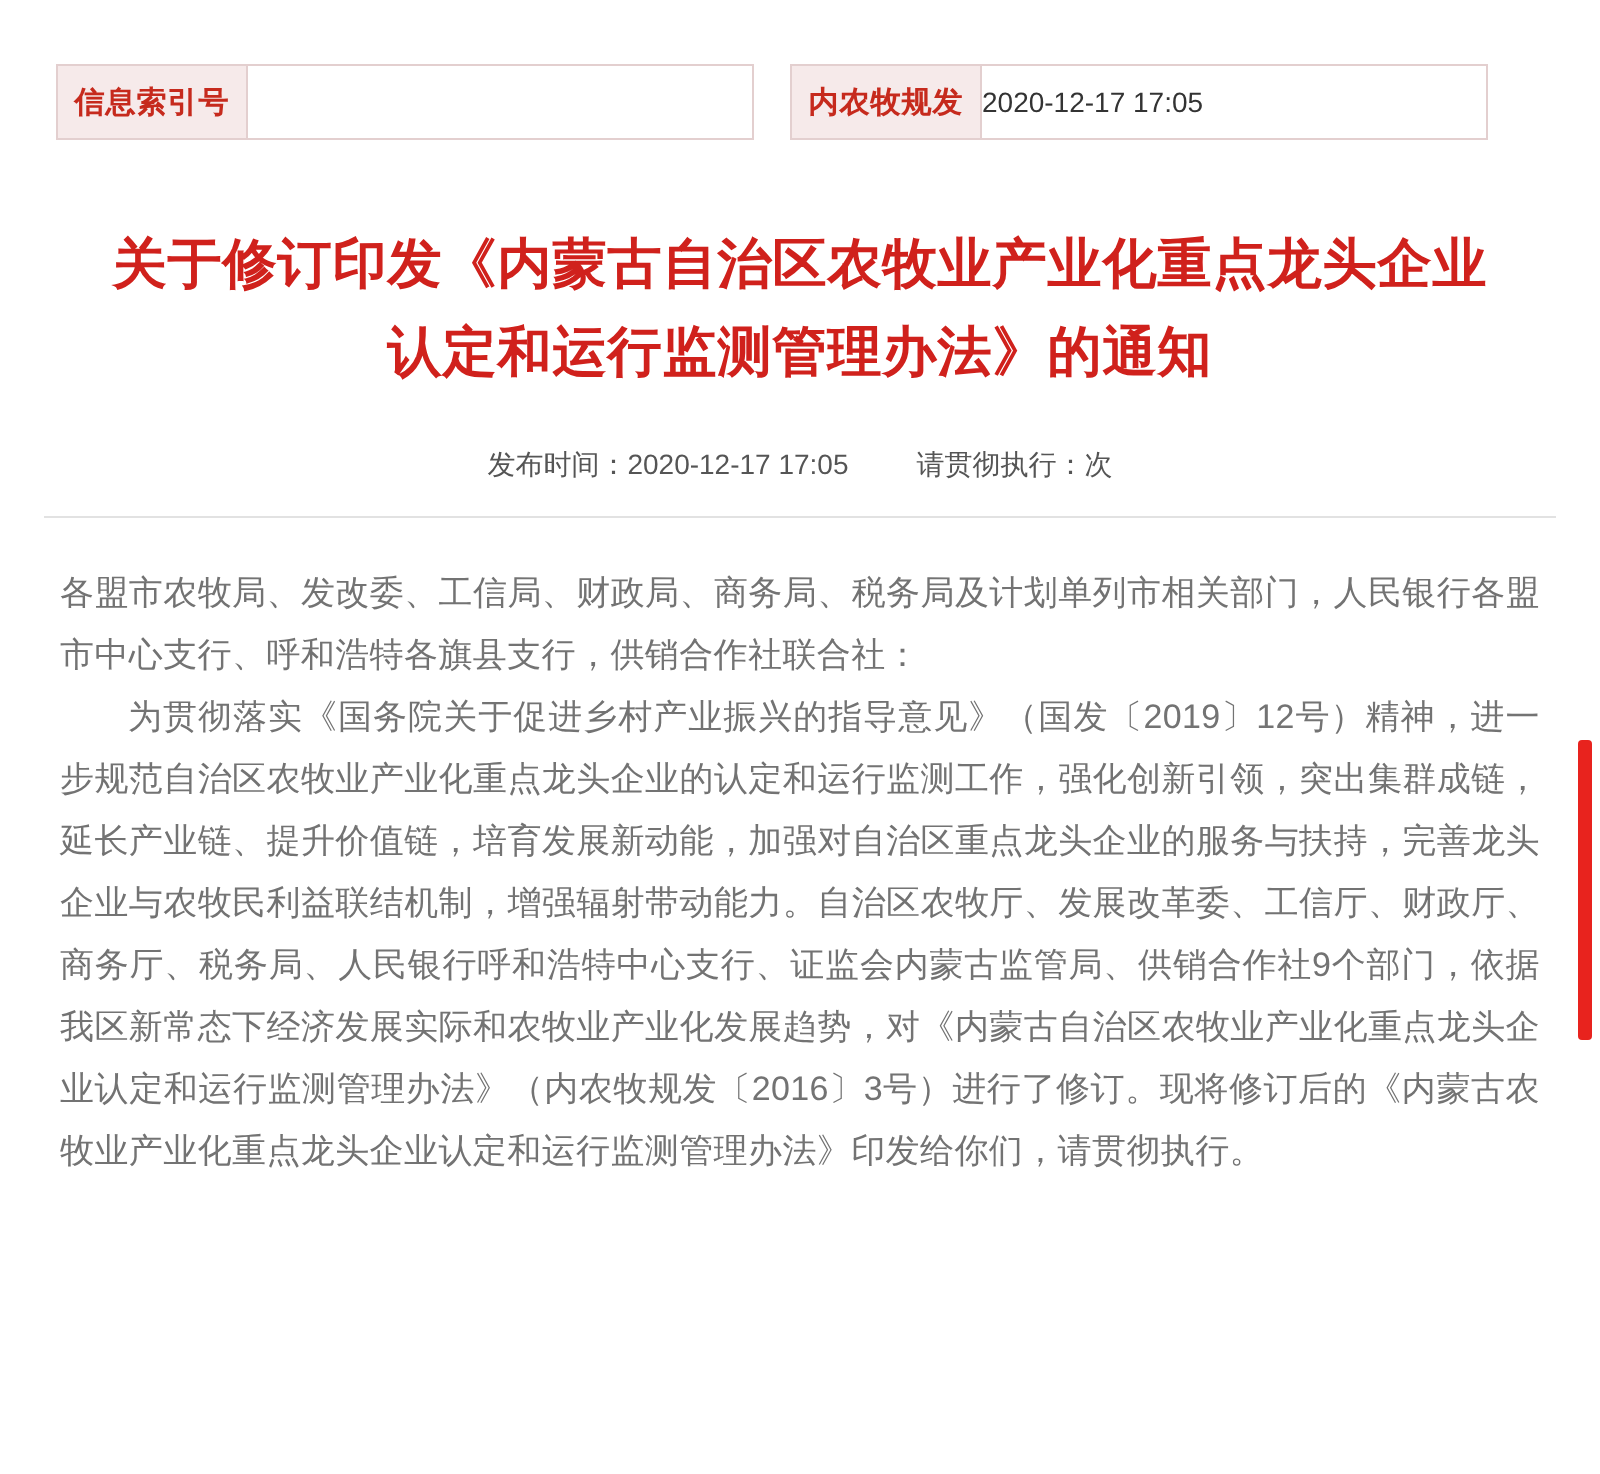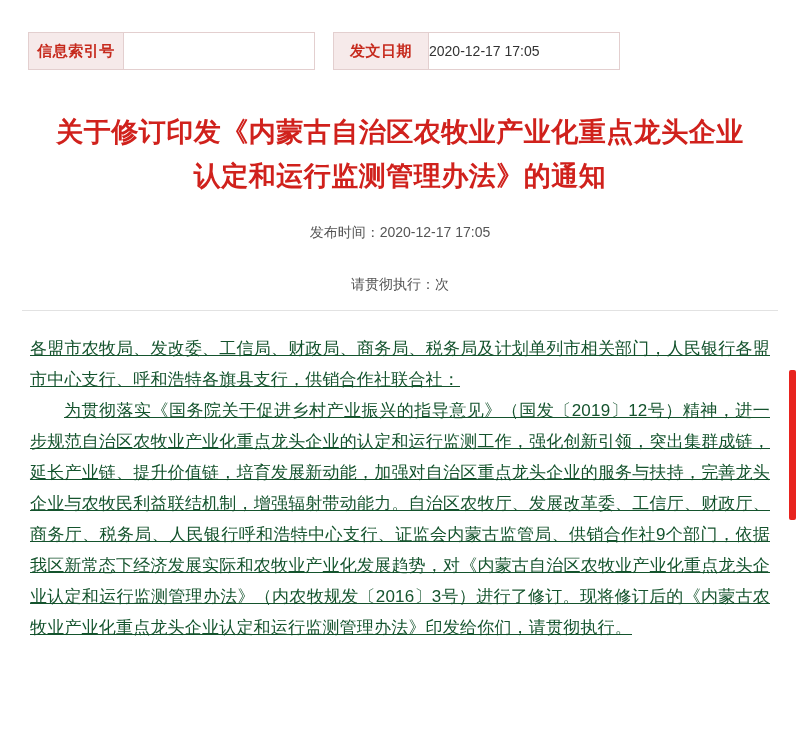--- a/index.html
+++ b/index.html
@@ -20,21 +20,21 @@
     height: 737px;
     position: relative;
     box-sizing: border-box;
   }
 
   
   .meta-table {
     margin: 22px 28px 0 28px;
     border-collapse: separate;
     border-spacing: 0 10px;
-    width: 592px;
+    width: 716px;
     table-layout: fixed;
   }
   .meta-table td {
     padding: 0;
     vertical-align: middle;
   }
   .meta-label {
     background: #f6eaea;
     border: 1px solid #e3cfcf;
     color: #c62a1d;
@@ -74,45 +74,43 @@
   
   .info-bar {
     display: flex;
     justify-content: center;
     align-items: center;
     gap: 34px;
     margin-top: 26px;
     font-size: 14px;
     color: #555;
     padding-bottom: 16px;
-    flex-direction: column;
   }
   .info-bar .seg {
     white-space: nowrap;
   }
   .fontsize-seg .fs {
     margin: 0 3px;
     color: #555;
     cursor: pointer;
   }
   .divider {
     height: 1px;
     background: #e2e2e2;
     margin: 0 22px;
   }
 
   
   .doc-body {
     margin: 22px 30px 0 30px;
     font-size: 17px;
     line-height: 31px;
-    color: #14532d;
+    color: #737373;
     text-align: justify;
     letter-spacing: 0.2px;
-    text-decoration: underline;
   }
   .doc-body p {
     margin: 0 0 0 0;
   }
   .indent {
     text-indent: 2em;
   }
 
   
   .scroll-marker {
@@ -129,21 +127,21 @@
 <body>
 
 <div class="page">
 
   <table class="meta-table">
     <tbody>
         <tr>
       <td class="meta-label">信息索引号</td>
       <td class="meta-value"></td>
       <td class="spacer-col"></td>
-      <td class="meta-label">发文日期</td>
+      <td class="meta-label">内农牧规发</td>
       <td class="meta-value">2020-12-17 17:05</td>
     </tr>
   </tbody>
     </table>
 
   <h1 class="doc-title">关于修订印发《内蒙古自治区农牧业产业化重点龙头企业认定和运行监测管理办法》的通知</h1>
 
   <div class="info-bar">
     <span class="seg">
       <span>发布时间：</span><span>2020-12-17 17:05</span>

